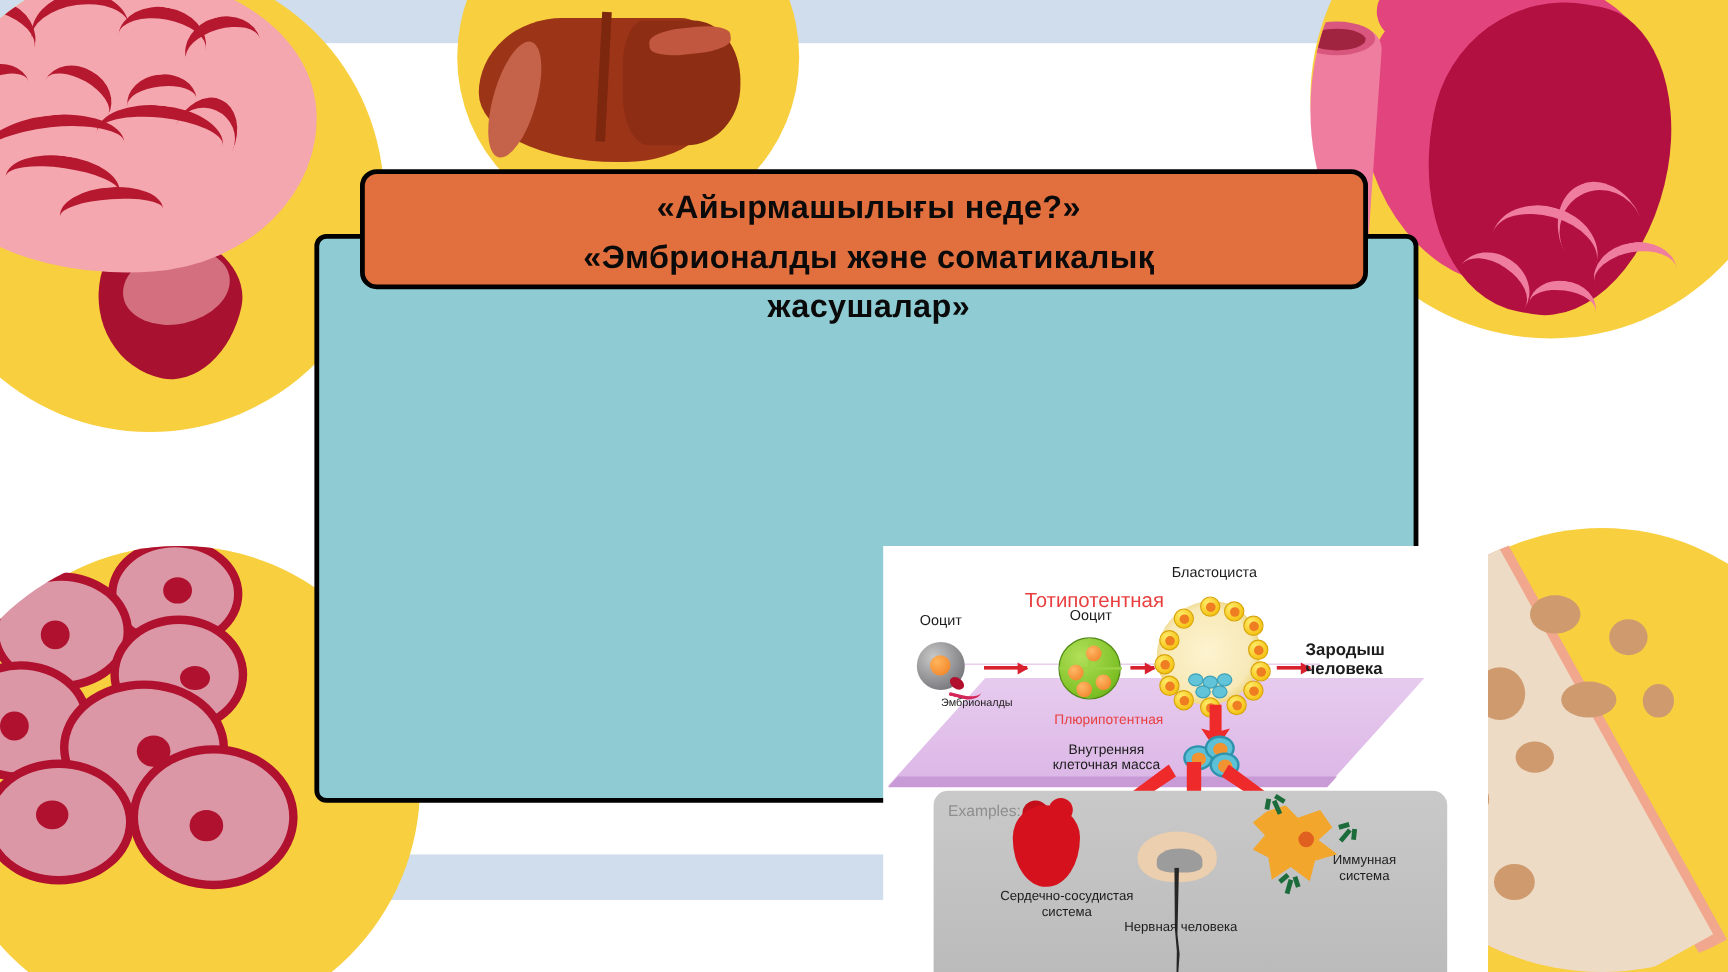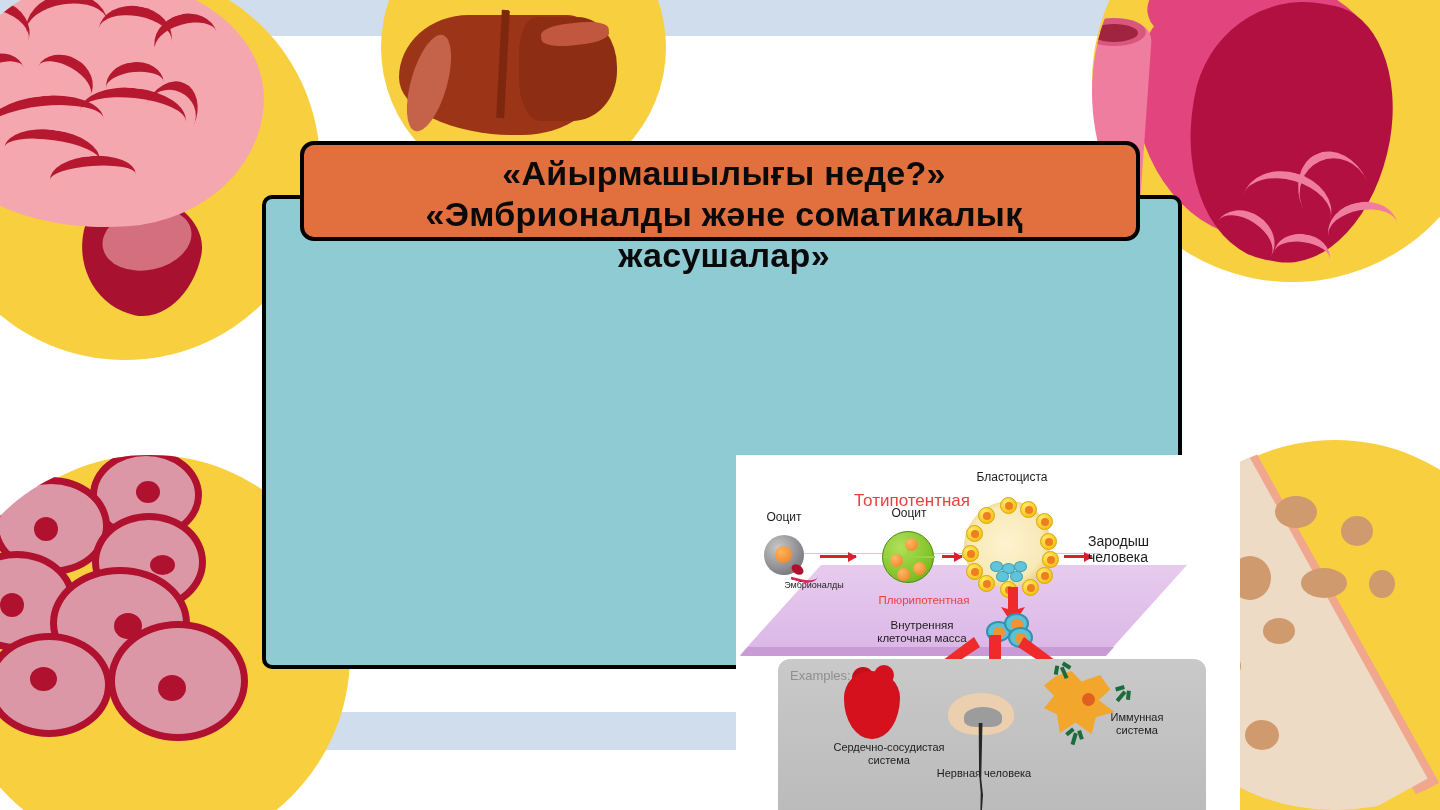--- a/index.html
+++ b/index.html
@@ -149,21 +149,21 @@
   
   .titlebox {
     position:absolute; left:300px; top:141px; width:840px; height:100px;
     background:#e2703f; border:4px solid #000000; border-radius:14px;
     z-index:40;
     overflow:visible;
   }
   .title-text {
     position:absolute; left:0; top:8px; width:840px;
     text-align:center;
-    font-size:34px; font-weight:bold; color:#0a0a0a;
+    font-size:27px; font-weight:bold; color:#0a0a0a;
     line-height:41px; letter-spacing:.3px;
     white-space:pre-line;
     font-family:"Liberation Sans", sans-serif;
   }
 
   
   .dg { position:absolute; font-family:"Liberation Sans", sans-serif; }
 
   .plane {
     position:absolute; left:4px; top:110px; width:366px; height:90px;
@@ -477,21 +477,21 @@
           </div>
         <div class="icm-cell" style="left:26px; top:60px;"></div>
         <div class="icm-cell" style="left:38px; top:62px;"></div>
         <div class="icm-cell" style="left:50px; top:60px;"></div>
         <div class="icm-cell" style="left:32px; top:70px;"></div>
         <div class="icm-cell" style="left:46px; top:70px;"></div>
       </div>
       <div class="dg lbl" style="left:214px; top:16px; width:124px; font-size:12px;">Бластоциста</div>
 
       <div class="rarrow" style="left:328px; top:100px; width:28px;"></div>
-      <div class="dg lbl" style="left:352px; top:78px; width:128px; font-size:14px; white-space:pre-line; text-align:left;">Зародыш
+      <div class="dg lbl" style="left:352px; top:78px; width:128px; font-size:14px; white-space:pre-line; text-align:left;font-weight:bold;">Зародыш
 человека</div>
 
       <svg class="dg" style="left:256px; top:132px; width:40px; height:40px;" viewBox="0 0 40 40">
         <path d="M16 0 L26 0 L26 22 L33 20 L21 38 L9 20 L16 22 Z" fill="#ee2a2a"></path>
       </svg>
 
       <div class="icm3">
         <div class="ic" style="left:0px;  top:8px;">
             <i></i>
           </div>

